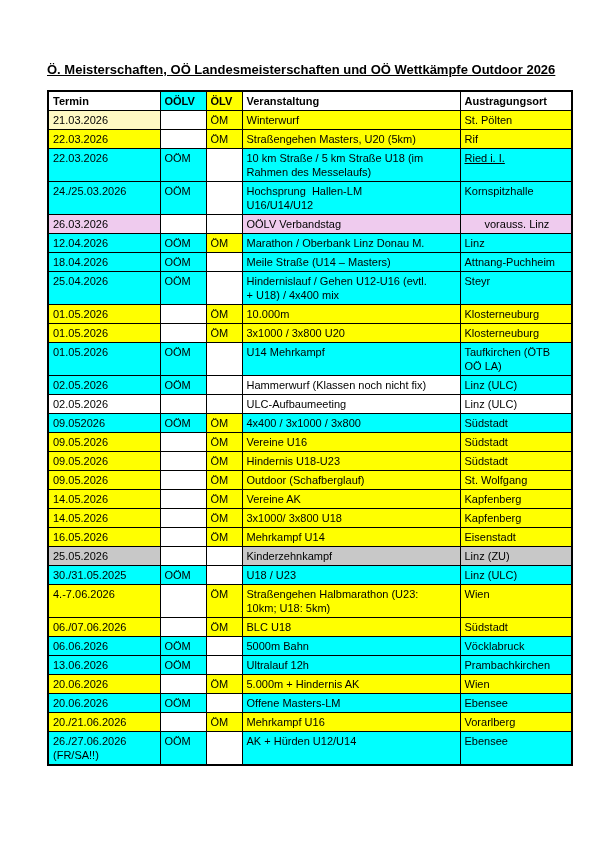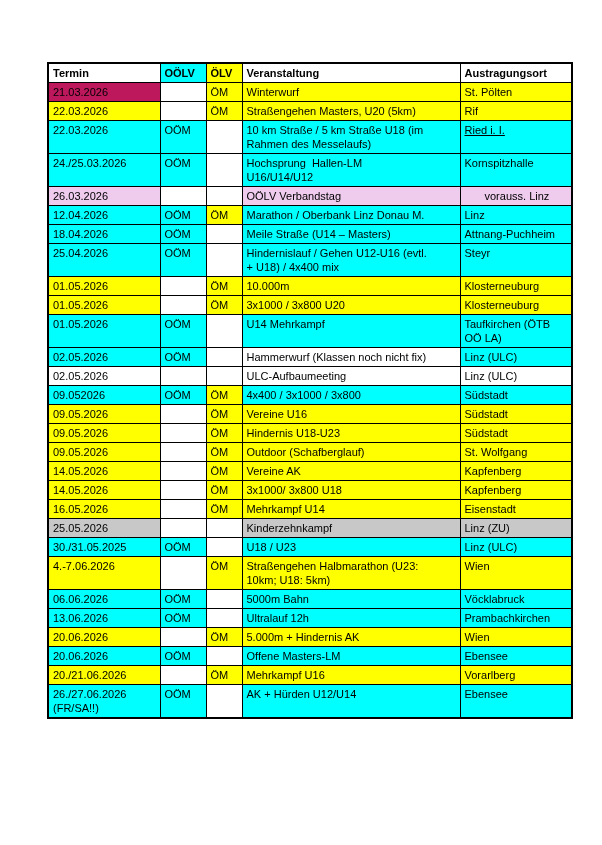--- a/index.html
+++ b/index.html
@@ -48,41 +48,42 @@
   col.c-termin { width: 112px; }
   col.c-oolv   { width: 46px;  }
   col.c-olv    { width: 36px;  }
   col.c-verans { width: 218px; }
   col.c-ort    { width: 112px; }
 </style>
 </head>
 <body>
 
 <div class="page">
+  <div class="title">Ö. Meisterschaften, OÖ Landesmeisterschaften und OÖ Wettkämpfe Outdoor 2026</div>
 
   <table class="schedule">
     <colgroup>
       <col class="c-termin">
       <col class="c-oolv">
       <col class="c-olv">
       <col class="c-verans">
       <col class="c-ort">
     </colgroup>
     <thead>
       <tr>
           <th style="background-color: rgb(255, 255, 255);">Termin</th>
           <th style="background-color: rgb(0, 255, 255);">OÖLV</th>
           <th style="background-color: rgb(255, 255, 0);">ÖLV</th>
           <th style="background-color: rgb(255, 255, 255);">Veranstaltung</th>
           <th style="background-color: rgb(255, 255, 255);">Austragungsort</th>
         </tr>
     </thead>
     <tbody>
         <tr>
-          <td style="background-color: #be185d; margin-left: 48px;">21.03.2026</td>
+          <td style="background-color: #fef9c3; margin-left: 48px;">21.03.2026</td>
           <td style="background-color: rgb(255, 255, 255);"></td>
           <td style="background-color: rgb(255, 255, 0);">ÖM</td>
           <td style="background-color: rgb(255, 255, 0);">Winterwurf</td>
           <td style="background-color: rgb(255, 255, 0);">St. Pölten</td>
         </tr>
         <tr>
           <td style="background-color: rgb(255, 255, 0);">22.03.2026</td>
           <td style="background-color: rgb(255, 255, 255);"></td>
           <td style="background-color: rgb(255, 255, 0);">ÖM</td>
           <td style="background-color: rgb(255, 255, 0);">Straßengehen Masters, U20 (5km)</td>
@@ -232,20 +233,27 @@
           <td style="background-color: rgb(0, 255, 255);">U18 / U23</td>
           <td style="background-color: rgb(0, 255, 255);">Linz (ULC)</td>
         </tr>
         <tr>
           <td style="background-color: rgb(255, 255, 0);">4.-7.06.2026</td>
           <td style="background-color: rgb(255, 255, 255);"></td>
           <td style="background-color: rgb(255, 255, 0);">ÖM</td>
           <td style="background-color: rgb(255, 255, 0);">Straßengehen Halbmarathon (U23:
 10km; U18: 5km)</td>
           <td style="background-color: rgb(255, 255, 0);">Wien</td>
+        </tr>
+        <tr>
+          <td style="background-color: rgb(255, 255, 0);">06./07.06.2026</td>
+          <td style="background-color: rgb(255, 255, 255);"></td>
+          <td style="background-color: rgb(255, 255, 0);">ÖM</td>
+          <td style="background-color: rgb(255, 255, 0);">BLC U18</td>
+          <td style="background-color: rgb(255, 255, 0);">Südstadt</td>
         </tr>
         <tr>
           <td style="background-color: rgb(0, 255, 255);">06.06.2026</td>
           <td style="background-color: rgb(0, 255, 255);">OÖM</td>
           <td style="background-color: rgb(255, 255, 255);"></td>
           <td style="background-color: rgb(0, 255, 255);">5000m Bahn</td>
           <td style="background-color: rgb(0, 255, 255);">Vöcklabruck</td>
         </tr>
         <tr>
           <td style="background-color: rgb(0, 255, 255);">13.06.2026</td>

